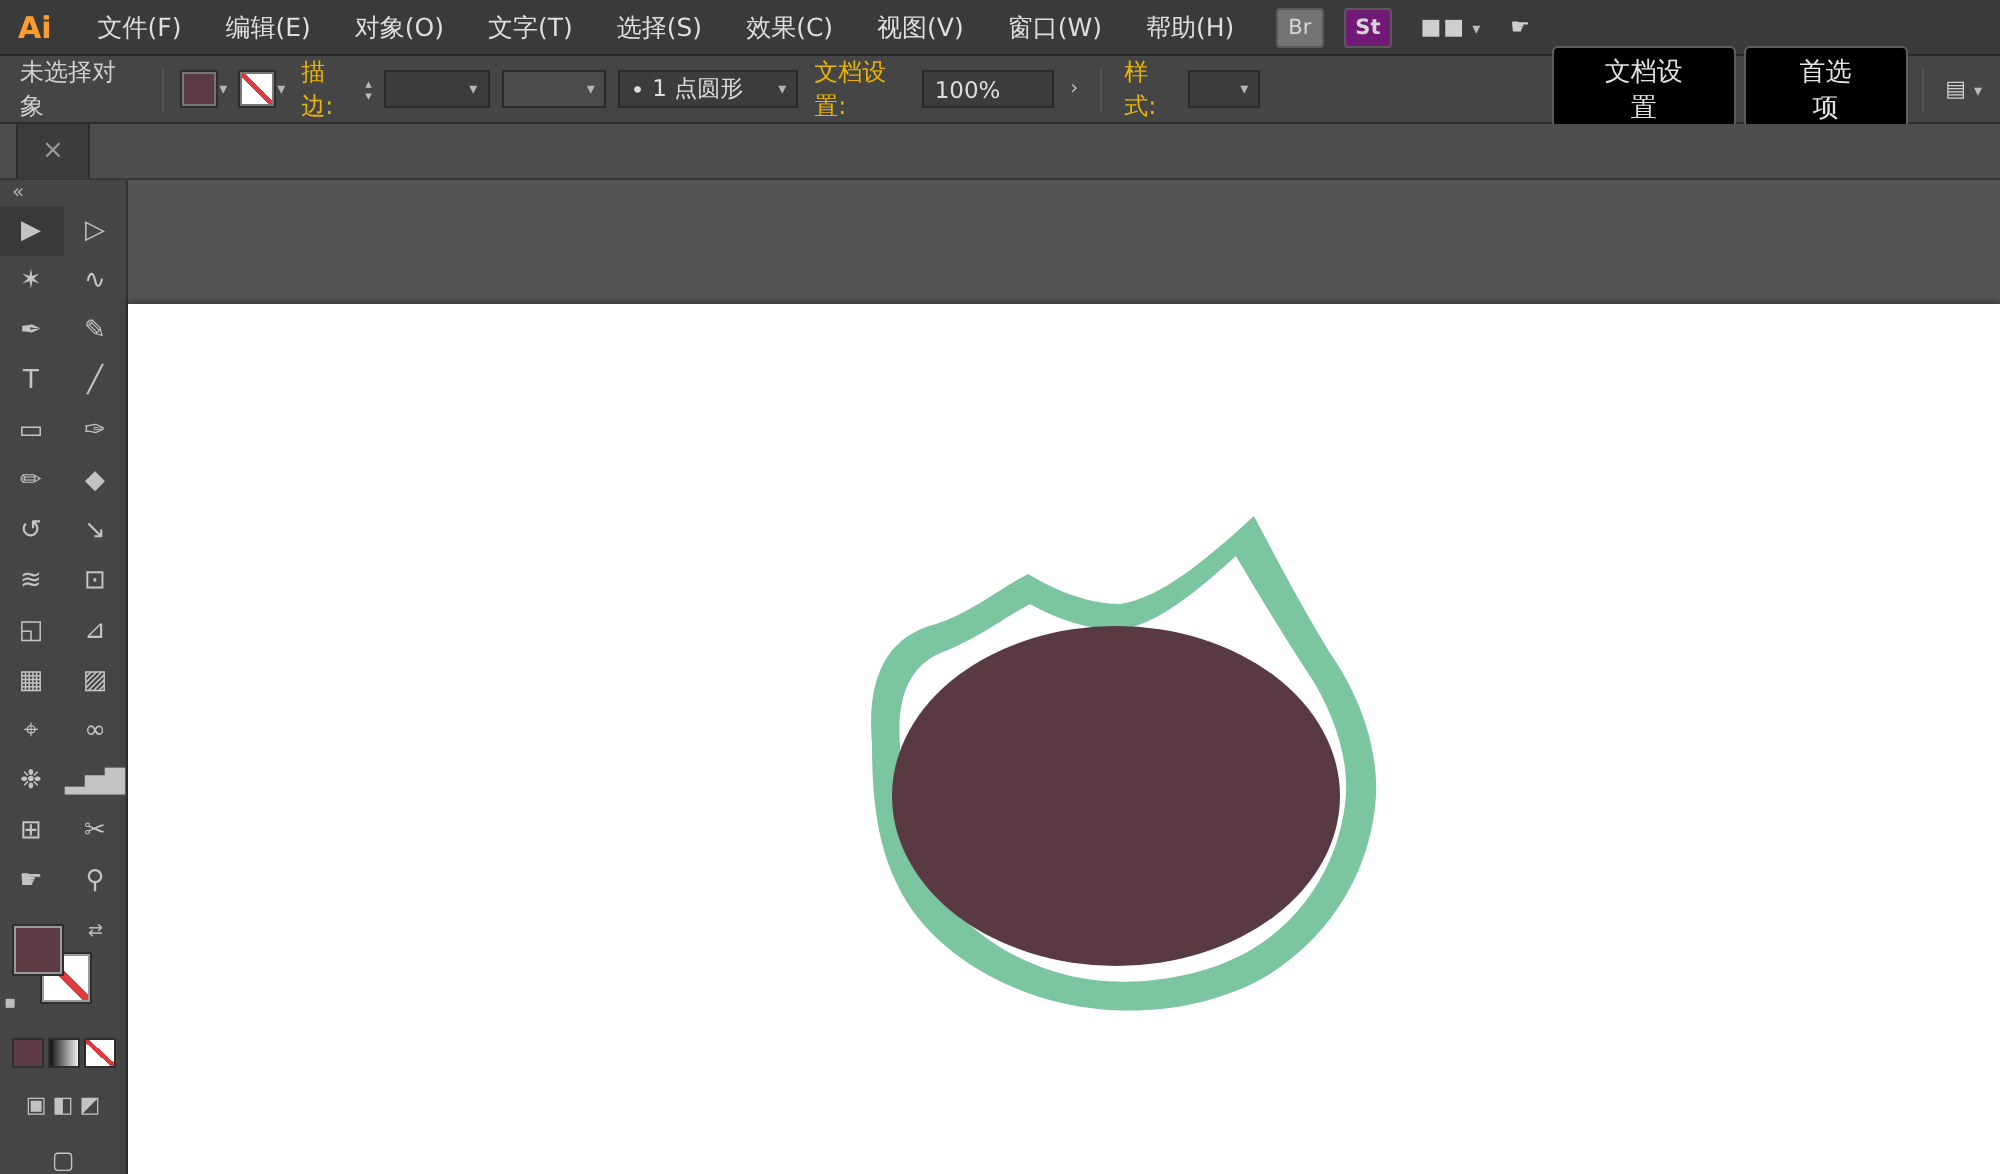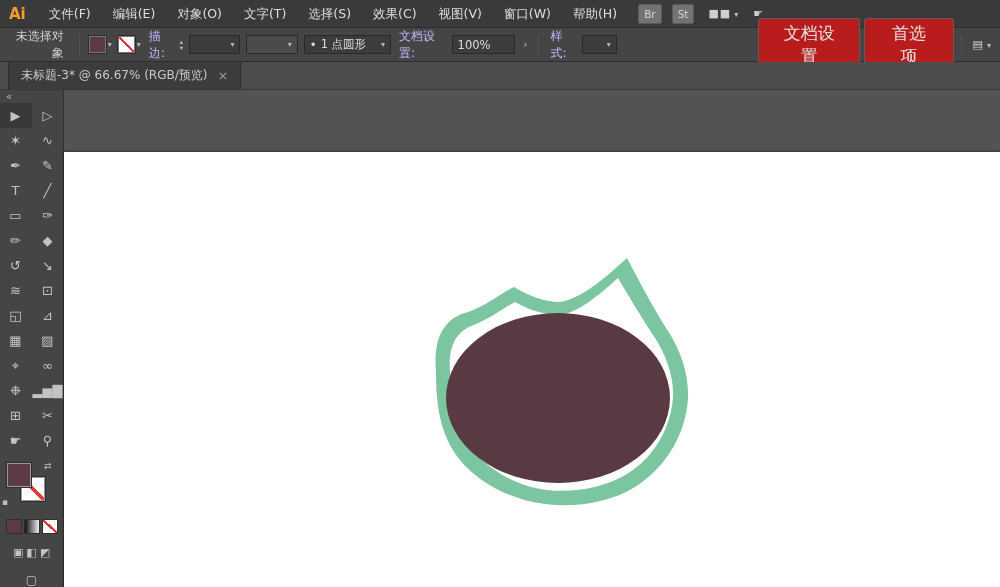--- a/index.html
+++ b/index.html
@@ -5,38 +5,38 @@
   * { box-sizing: border-box; margin: 0; padding: 0; }
   html,body { width:1000px; height:587px; overflow:hidden; }
   body { font-family:"DejaVu Sans","Liberation Sans",sans-serif; font-size:12px; background:#535353; }
   .app { width:1000px; height:587px; display:flex; flex-direction:column; }
 
   
   .menubar { height:28px; background:#3a3a3a; border-bottom:1px solid #2b2b2b; display:flex; align-items:center; color:#dedede; flex:0 0 auto; }
   .ai-logo { color:#ff9c2e; font-weight:bold; font-size:15px; padding:0 12px 0 9px; }
   .menu-item { padding:0 11px; line-height:27px; font-size:12.5px; cursor:default; }
   .mb-badge { font-size:10.5px; padding:3px 5px; margin-left:10px; background:#737373; border:1px solid #5a5a5a; border-radius:2px; color:#d6d6d6; }
-  .mb-badge.alt { background:#737373; }
+  .mb-badge.alt { background:#701a75;font-weight:bold; }
   .mb-icon { color:#cfcfcf; margin-left:14px; font-size:11px; letter-spacing:1px; }
   .mb-dd { font-size:8px; color:#bdbdbd; margin-left:3px; }
 
   
   .controlbar { height:34px; background:#454545; border-bottom:1px solid #2c2c2c; display:flex; align-items:center; padding:0 8px; color:#cccccc; gap:6px; flex:0 0 auto; }
-  .cb-status { padding:0 6px 0 2px; color:#cfcfcf;text-align:right; }
+  .cb-status { padding:0 6px 0 2px; color:#cfcfcf; }
   .cb-sep { width:1px; height:22px; background:#383838; border-right:1px solid #515151; margin:0 3px; }
-  .cb-label { color:#c4b5fd; margin-left:2px; }
+  .cb-label { color:#eab308; margin-left:2px; }
   .swatch { width:17px; height:17px; border:1px solid #777; outline:1px solid #2e2e2e; display:inline-block; }
   .swatch-wrap { display:flex; align-items:center; gap:2px; }
   .dd-arrow { font-size:8px; color:#b5b5b5; }
   .none-slash { background-color:#fff; background-image:linear-gradient(to top right, transparent 44%, var(--slash,#e03a3e) 44%, var(--slash,#e03a3e) 56%, transparent 56%); }
   .spinner { display:flex; flex-direction:column; justify-content:center; font-size:6.5px; line-height:6px; color:#bdbdbd; }
   .cb-box { height:19px; background:#3c3c3c; border:1px solid #2a2a2a; display:flex; align-items:center; padding:0 5px; color:#ddd; font-size:11.5px; gap:4px; }
   .cb-box.dim { background:#4b4b4b; color:#9a9a9a; }
   .cb-box .grow { flex:1; }
-  .cb-button { background:#b91c1c; border:1px solid #5d5d5d; border-bottom-color:#343434; border-radius:3px; padding:3px 24px; font-size:17px; color:#e2e2e2; cursor:default; }
+  .cb-button { background:#000000; border:1px solid #5d5d5d; border-bottom-color:#343434; border-radius:3px; padding:3px 24px; font-size:13px; color:#e2e2e2; cursor:default; }
   .cb-flyout { color:#bdbdbd; font-size:10px; padding:0 2px; }
   .cb-spacer { width:140px; }
   .cb-right { margin-left:4px; display:flex; align-items:center; gap:4px; }
 
   
   .tabbar { height:28px; background:#4d4d4d; border-bottom:1px solid #383838; display:flex; align-items:stretch; flex:0 0 auto; }
   .doc-tab { margin-left:8px; background:#3c3c3c; border-right:1px solid #2d2d2d; border-left:1px solid #2d2d2d; color:#c9c9c9; display:flex; align-items:center; gap:10px; padding:0 12px; font-size:12px; }
   .tab-close { color:#9a9a9a; font-size:13px; cursor:default; }
 
   
@@ -129,21 +129,20 @@
     <span class="cb-right">
       <button class="cb-button">文档设置</button>
       <button class="cb-button">首选项</button>
       <span class="cb-sep"></span>
       <span class="mb-icon" style="margin-left:4px"><span>▤</span><span class="mb-dd">▾</span></span>
     </span>
   </div>
 
   <div class="tabbar">
     <div class="doc-tab">
-      <span>未标题-3* @ 66.67% (RGB/预览)</span>
       <span class="tab-close">×</span>
     </div>
   </div>
 
   <div class="main">
 
     <div class="toolspanel">
       <div class="tools-head">«</div>
       <div class="toolgrid">
         <span class="tool selected">▶</span>

